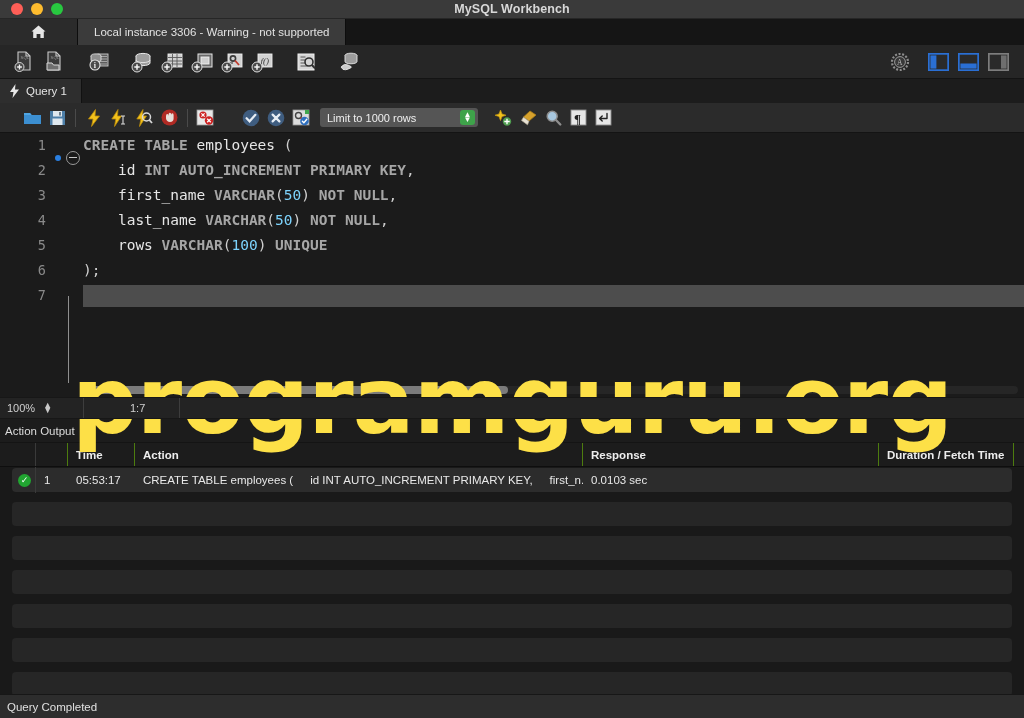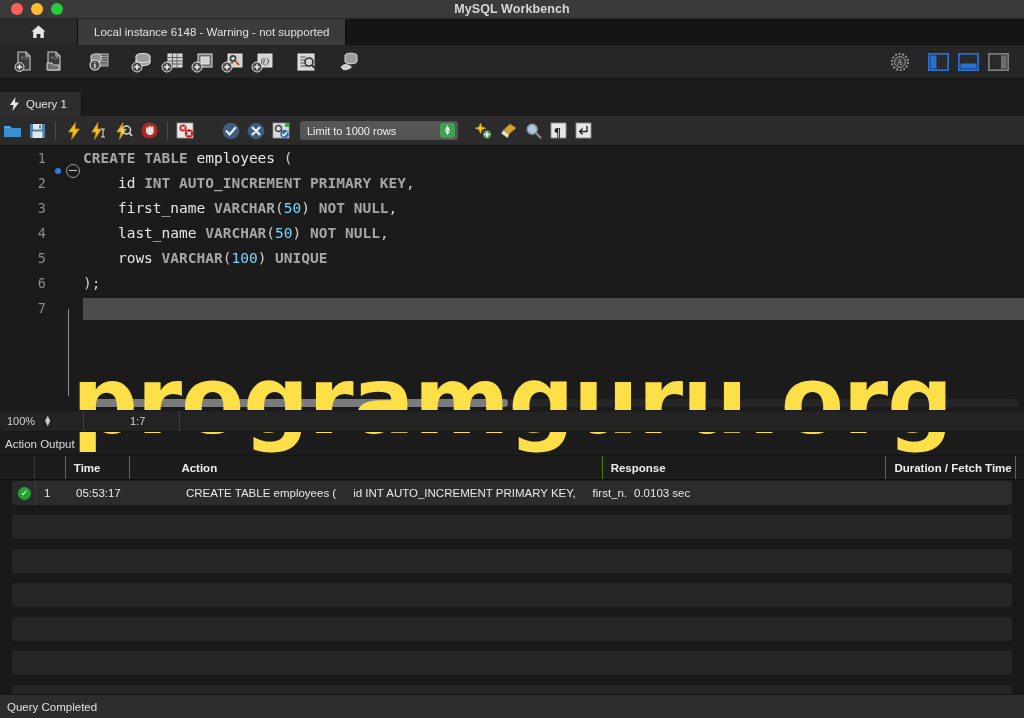--- a/index.html
+++ b/index.html
@@ -49,32 +49,32 @@
     padding: 0 10px; border-bottom: 1px solid #141414;
   }
   .tb-btn {
     width: 28px; height: 26px; display: flex; align-items: center;
     justify-content: center; margin-right: 2px;
   }
   .tb-gap { width: 14px; }
   .spacer { flex: 1; }
 
   
-  .qtabstrip { height: 24px; background: #1c1c1c; display: flex; align-items: stretch; margin-top: 13px; }
+  .qtabstrip { height: 24px; background: #1c1c1c; display: flex; align-items: stretch; }
   .qtab {
     display: flex; align-items: center; gap: 6px; padding: 0 14px 0 9px;
     background: #2e2e2e; font-size: 11.5px; color: #e4e4e4;
     border-right: 1px solid #111;
   }
   .qtabfill { flex: 1; background: #1c1c1c; }
 
   
   .qtoolbar {
     height: 30px; background: #2b2b2b; display: flex; align-items: center;
-    padding: 0 0; border-bottom: 1px solid #141414; gap: 1px;
+    padding: 0 20px; border-bottom: 1px solid #141414; gap: 1px;
   }
   .qbtn { width: 24px; height: 24px; display: flex; align-items: center; justify-content: center; }
   .sep { width: 1px; height: 18px; background: #4a4a4a; margin: 0 5px; }
   .limitbox {
     width: 158px; height: 19px; background: #555; border-radius: 3px;
     display: flex; align-items: center; padding: 0 3px 0 7px;
     font-size: 11px; color: #efefef; margin: 0 6px;
   }
   .limit-label { flex: 1; white-space: nowrap; }
   .stepper {
@@ -173,21 +173,21 @@
   .aocols {
     height: 24px; background: #1c1c1c; display: flex; align-items: center;
     font-size: 11.5px; color: #ededed; font-weight: bold;
     border-bottom: 1px solid #0e0e0e;
   }
   .col { height: 100%; display: flex; align-items: center; padding-left: 8px;
          border-right: 1px solid #4d7c0f; }
   .c-status { width: 36px; border-right: 1px solid #3a3a3a; }
   .c-num    { width: 32px; }
   .c-time   { width: 67px; }
-  .c-action { width: 448px; margin-left: 43px; }
+  .c-action { width: 448px; }
   .c-resp   { width: 296px; }
   .c-dur    { width: 135px; }
   .c-end    { flex: 1; border-right: none; }
 
   .aorow {
     height: 26px; display: flex; align-items: center;
     font-size: 11.5px; color: #e8e8e8; position: relative;
   }
   .aorow .rowbg {
     position: absolute; left: 12px; right: 12px; top: 1px; bottom: 1px;
@@ -228,21 +228,21 @@
 
   <div class="tabstrip">
     <div class="home-tab">
       <span>
         <svg width="17" height="16" viewBox="0 0 17 16">
           <path d="M8.5 1.5 L1.5 7.6 L3.2 7.6 L3.2 14 L6.6 14 L6.6 10 L10.4 10 L10.4 14 L13.8 14 L13.8 7.6 L15.5 7.6 Z" fill="#e6e6e6"></path>
         </svg>
       </span>
     </div>
     <div class="conn-tab">
-      <span>Local instance 6148 - Warning - not supported</span>
+      <span>Local instance 3306 - Warning - not supported</span>
     </div>
     <div class="tabfill"></div>
   </div>
 
   <div class="maintoolbar">
     <div class="tb-btn">
       <svg width="20" height="22" viewBox="0 0 20 22">
         <path d="M4 1 h8 l4 4 v14 h-12 z" fill="#3b3b3b" stroke="#c9c9c9" stroke-width="1.1"></path>
         <path d="M12 1 v4 h4" fill="none" stroke="#c9c9c9" stroke-width="1.1"></path>
         <text x="6.5" y="8" font-size="4.4" fill="#9a9a9a" font-family="Liberation Sans">SQL</text>

